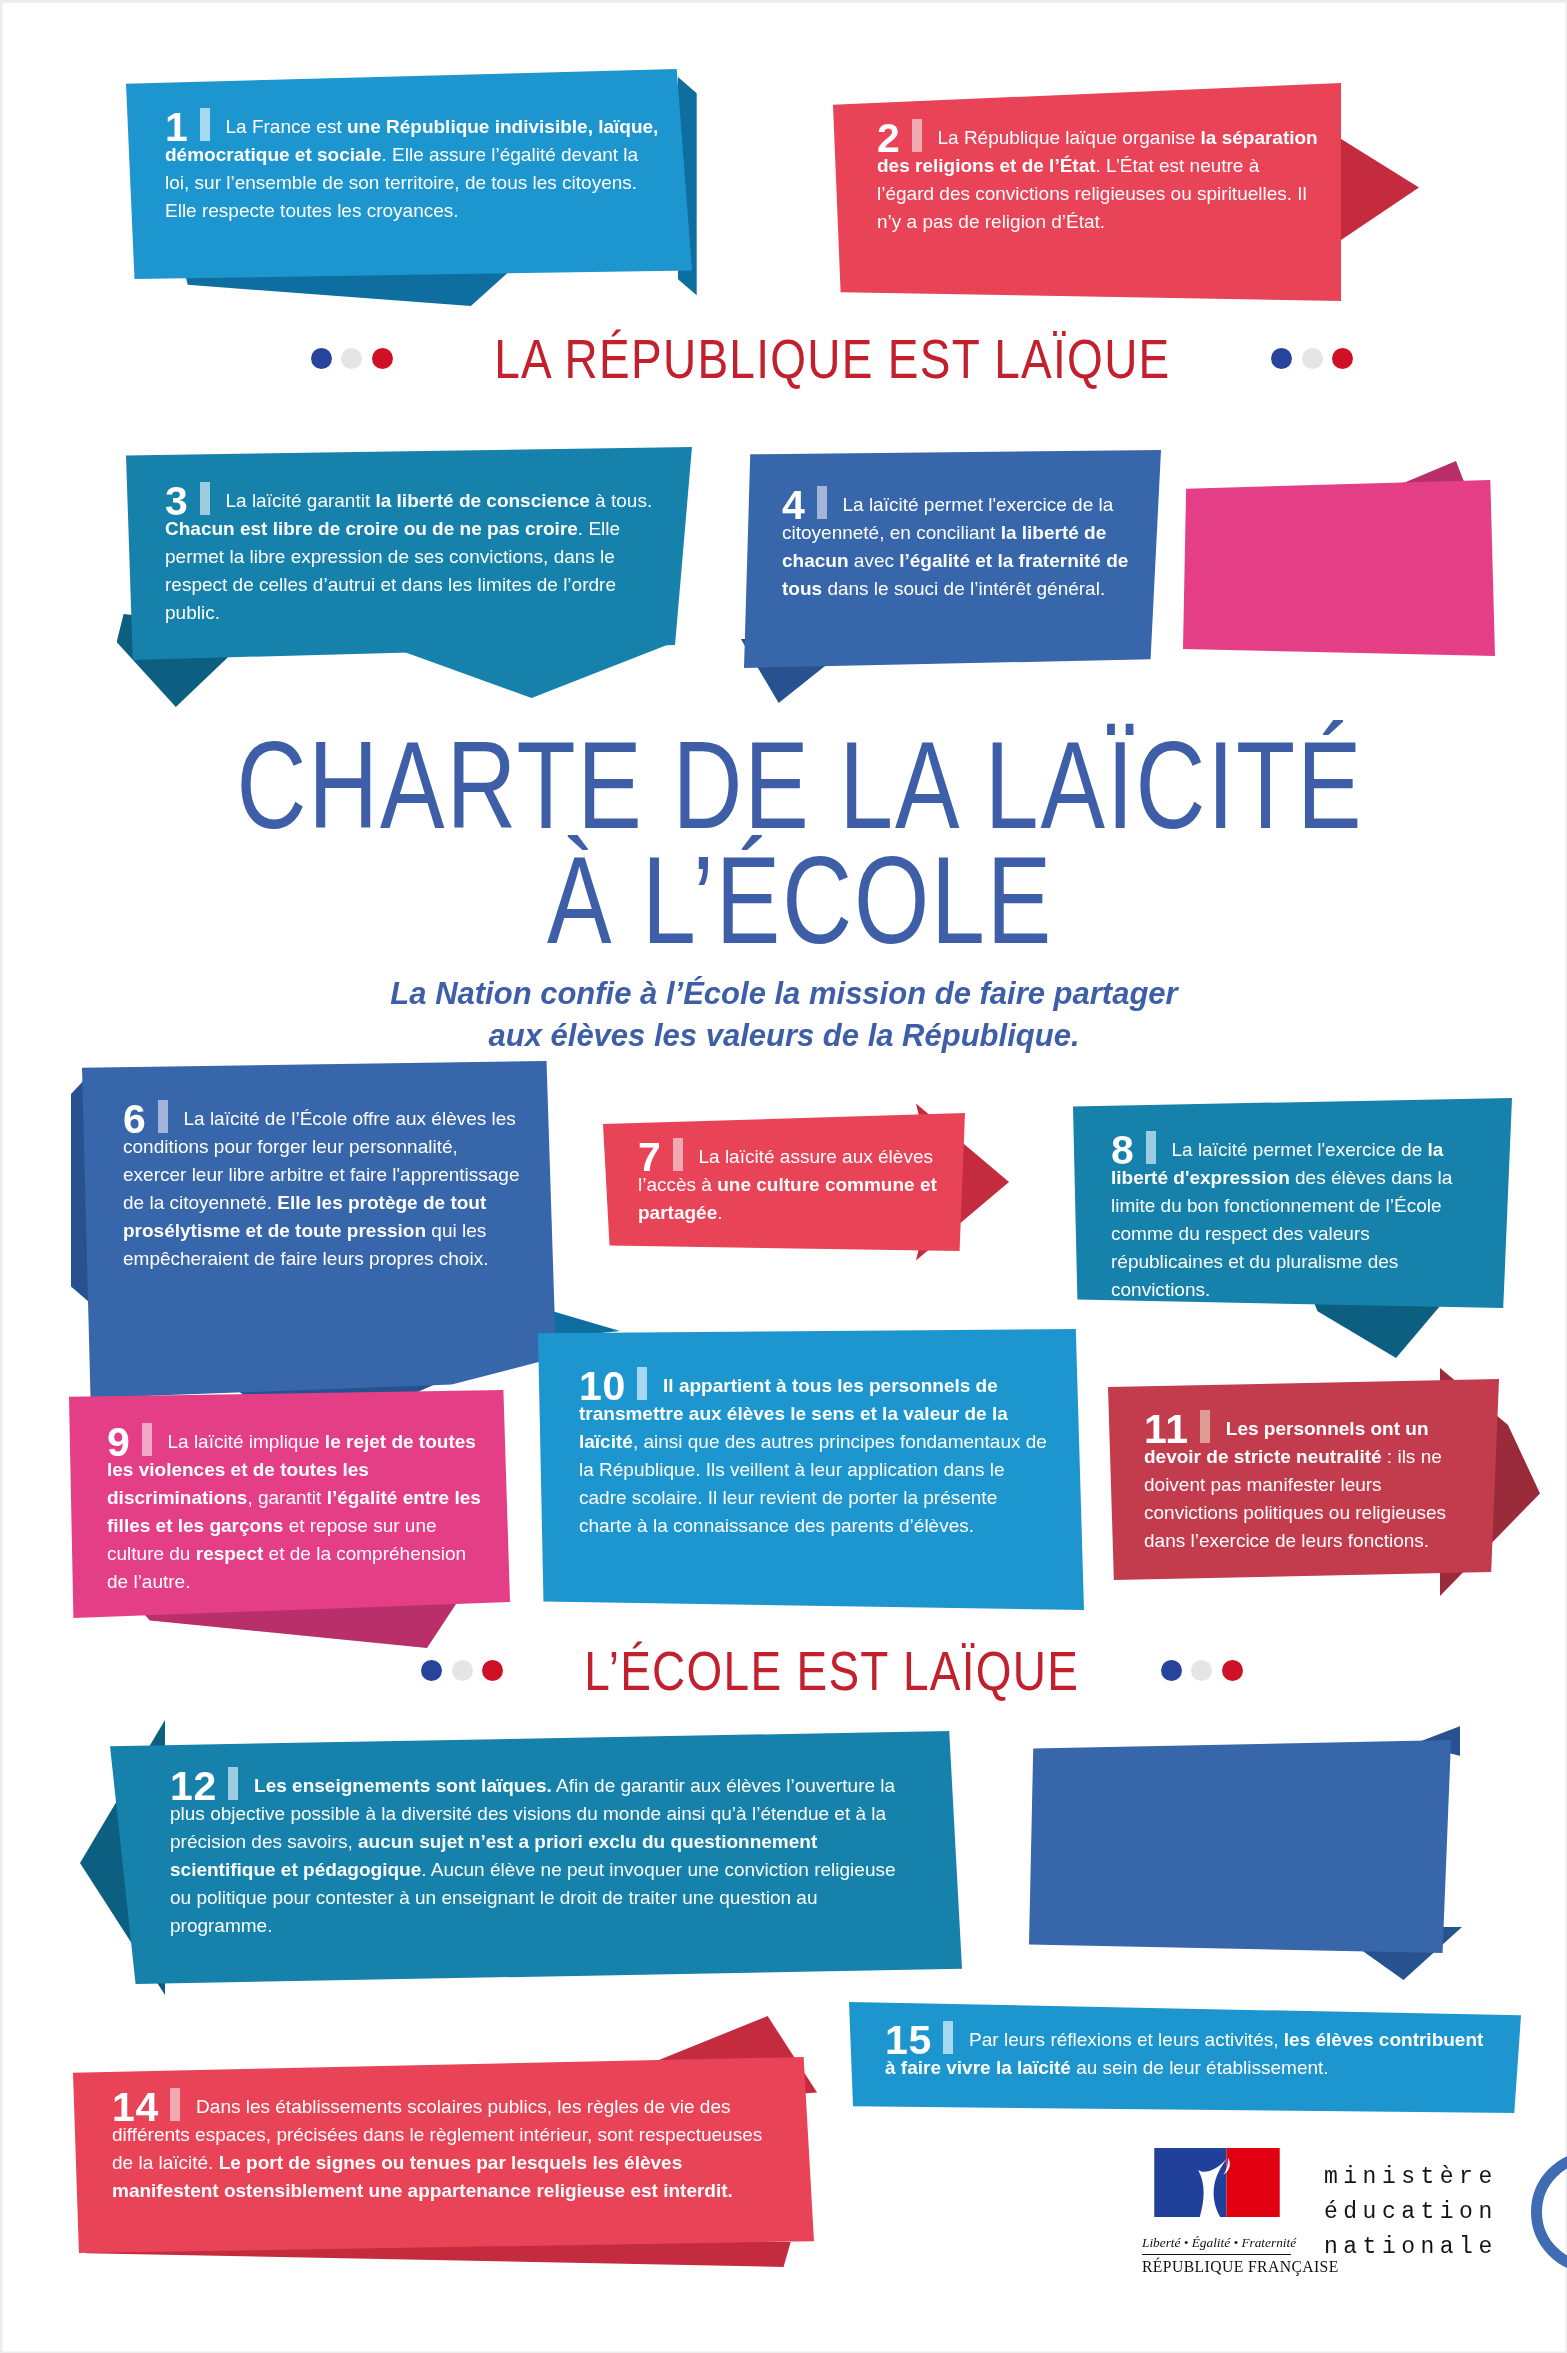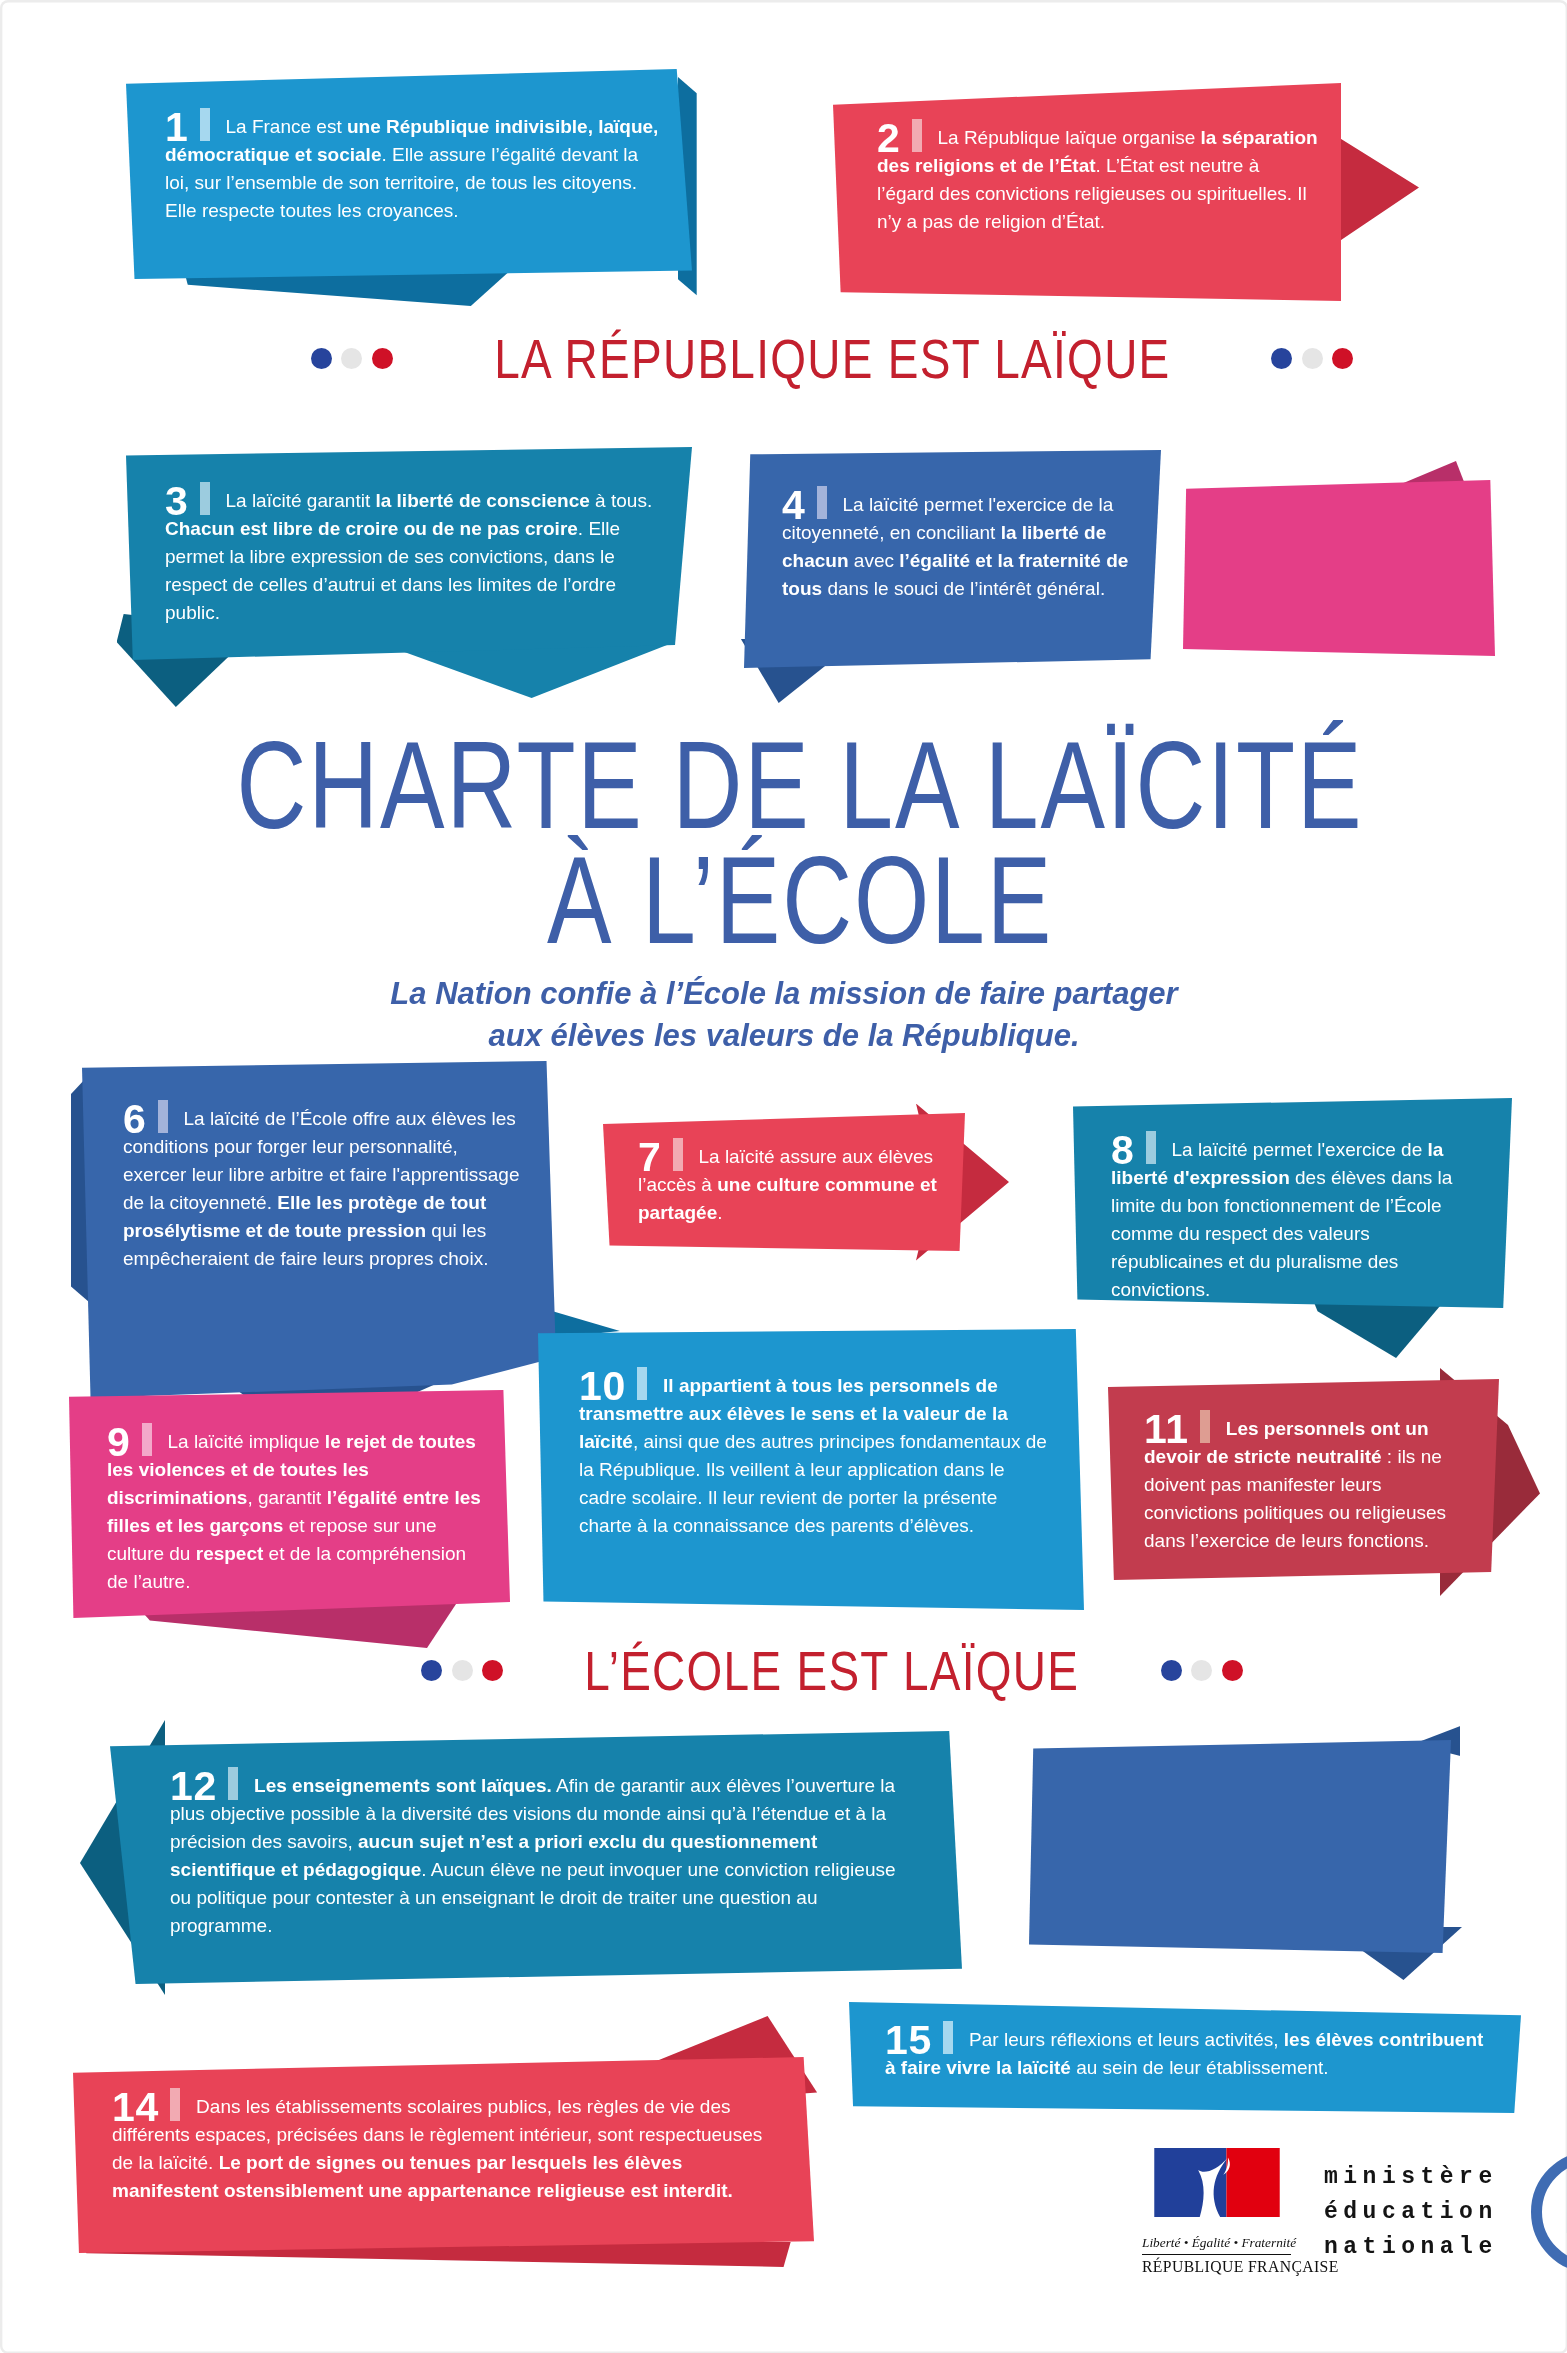--- a/index.html
+++ b/index.html
@@ -1,17 +1,17 @@
 <!DOCTYPE html>
 <html style="--lightblue-bg: #1d96cf; --lightblue-bar: #a6d8ef; --lightblue-fold: #0d6e9f; --red-bg: #e84357; --red-bar: #f2aab2; --red-fold: #c52b3f; --teal-bg: #1682ab; --teal-bar: #9cccdf; --teal-fold: #0c5f80; --royal-bg: #3766ab; --royal-bar: #a3b3da; --royal-fold: #27528f; --pink-bg: #e43e87; --pink-bar: #f3a8ca; --pink-fold: #b82f69; --darkred-bg: #c23c4e; --darkred-bar: #de9d92; --darkred-fold: #992b3a; --heading_red: #c3202e; --title_blue: #3e5fa8; --dot_blue: #27449c; --dot_gray: #e5e5e5; --dot_red: #cf1127; --logo_blue: #3f6cb3;font-size:12.6px"><head>
 <meta charset="utf-8">
 <style>
   html,body{margin:0;padding:0;background:#fff;}
   .poster{position:relative;width:1568px;height:2354px;background:#fff;overflow:hidden;
-          font-family:"Liberation Sans",sans-serif;box-shadow:inset 0 0 0 2.4px #ececec;border-radius:8px;}
+          font-family:"Liberation Sans",sans-serif;box-shadow:inset 0 0 0 2.4px #ececec;}
 
   
   .banner{position:absolute;}
   .banner .bg{position:absolute;inset:0;background:var(--c);z-index:2;}
   .banner .fold{position:absolute;z-index:1;}
   .banner p{position:relative;z-index:3;margin:0;color:#fff;
             font-size:19px;line-height:28px;font-weight:normal;}
   .banner p b{font-weight:bold;}
   .num{font-size:41px;font-weight:bold;line-height:0;vertical-align:-7.8px;letter-spacing:0.8px;}
   .bar{display:inline-block;width:10.2px;height:33px;background:var(--bar);
@@ -41,21 +41,21 @@
             font-style:italic;font-weight:bold;font-size:31px;line-height:42px;}
 
   
   .footer{position:absolute;left:1142px;top:2148px;display:flex;align-items:center;gap:33px;}
   .rf-logo{text-align:center;width:149px;}
   .flag{width:126px;height:69px;margin:0 auto;}
   .motto{font-family:"Liberation Serif",serif;font-style:italic;font-size:13.3px;color:#111;
          margin-top:18px;border-bottom:1.6px solid #111;padding-bottom:3.1px;white-space:nowrap;}
   .rf-name{font-family:"Liberation Serif",serif;font-size:15.7px;color:#111;letter-spacing:0.4px;
            margin-top:3.1px;white-space:nowrap;}
-  .ministry{font-family:"Liberation Mono",monospace;font-weight:bold;font-size:23px;
+  .ministry{font-family:"Liberation Mono",monospace;font-weight:normal;font-size:23px;
             letter-spacing:5.5px;line-height:35px;color:#141414;}
   .e-logo{width:100px;height:100px;border:11.8px solid var(--logo_blue);border-radius:50%;
           display:flex;align-items:center;justify-content:center;position:relative;}
   .e-logo span{font-size:93px;font-weight:bold;color:var(--logo_blue);line-height:1;
                transform:translateY(-11px);}
 </style>
 </head>
 <body>
 
 <div class="poster">

